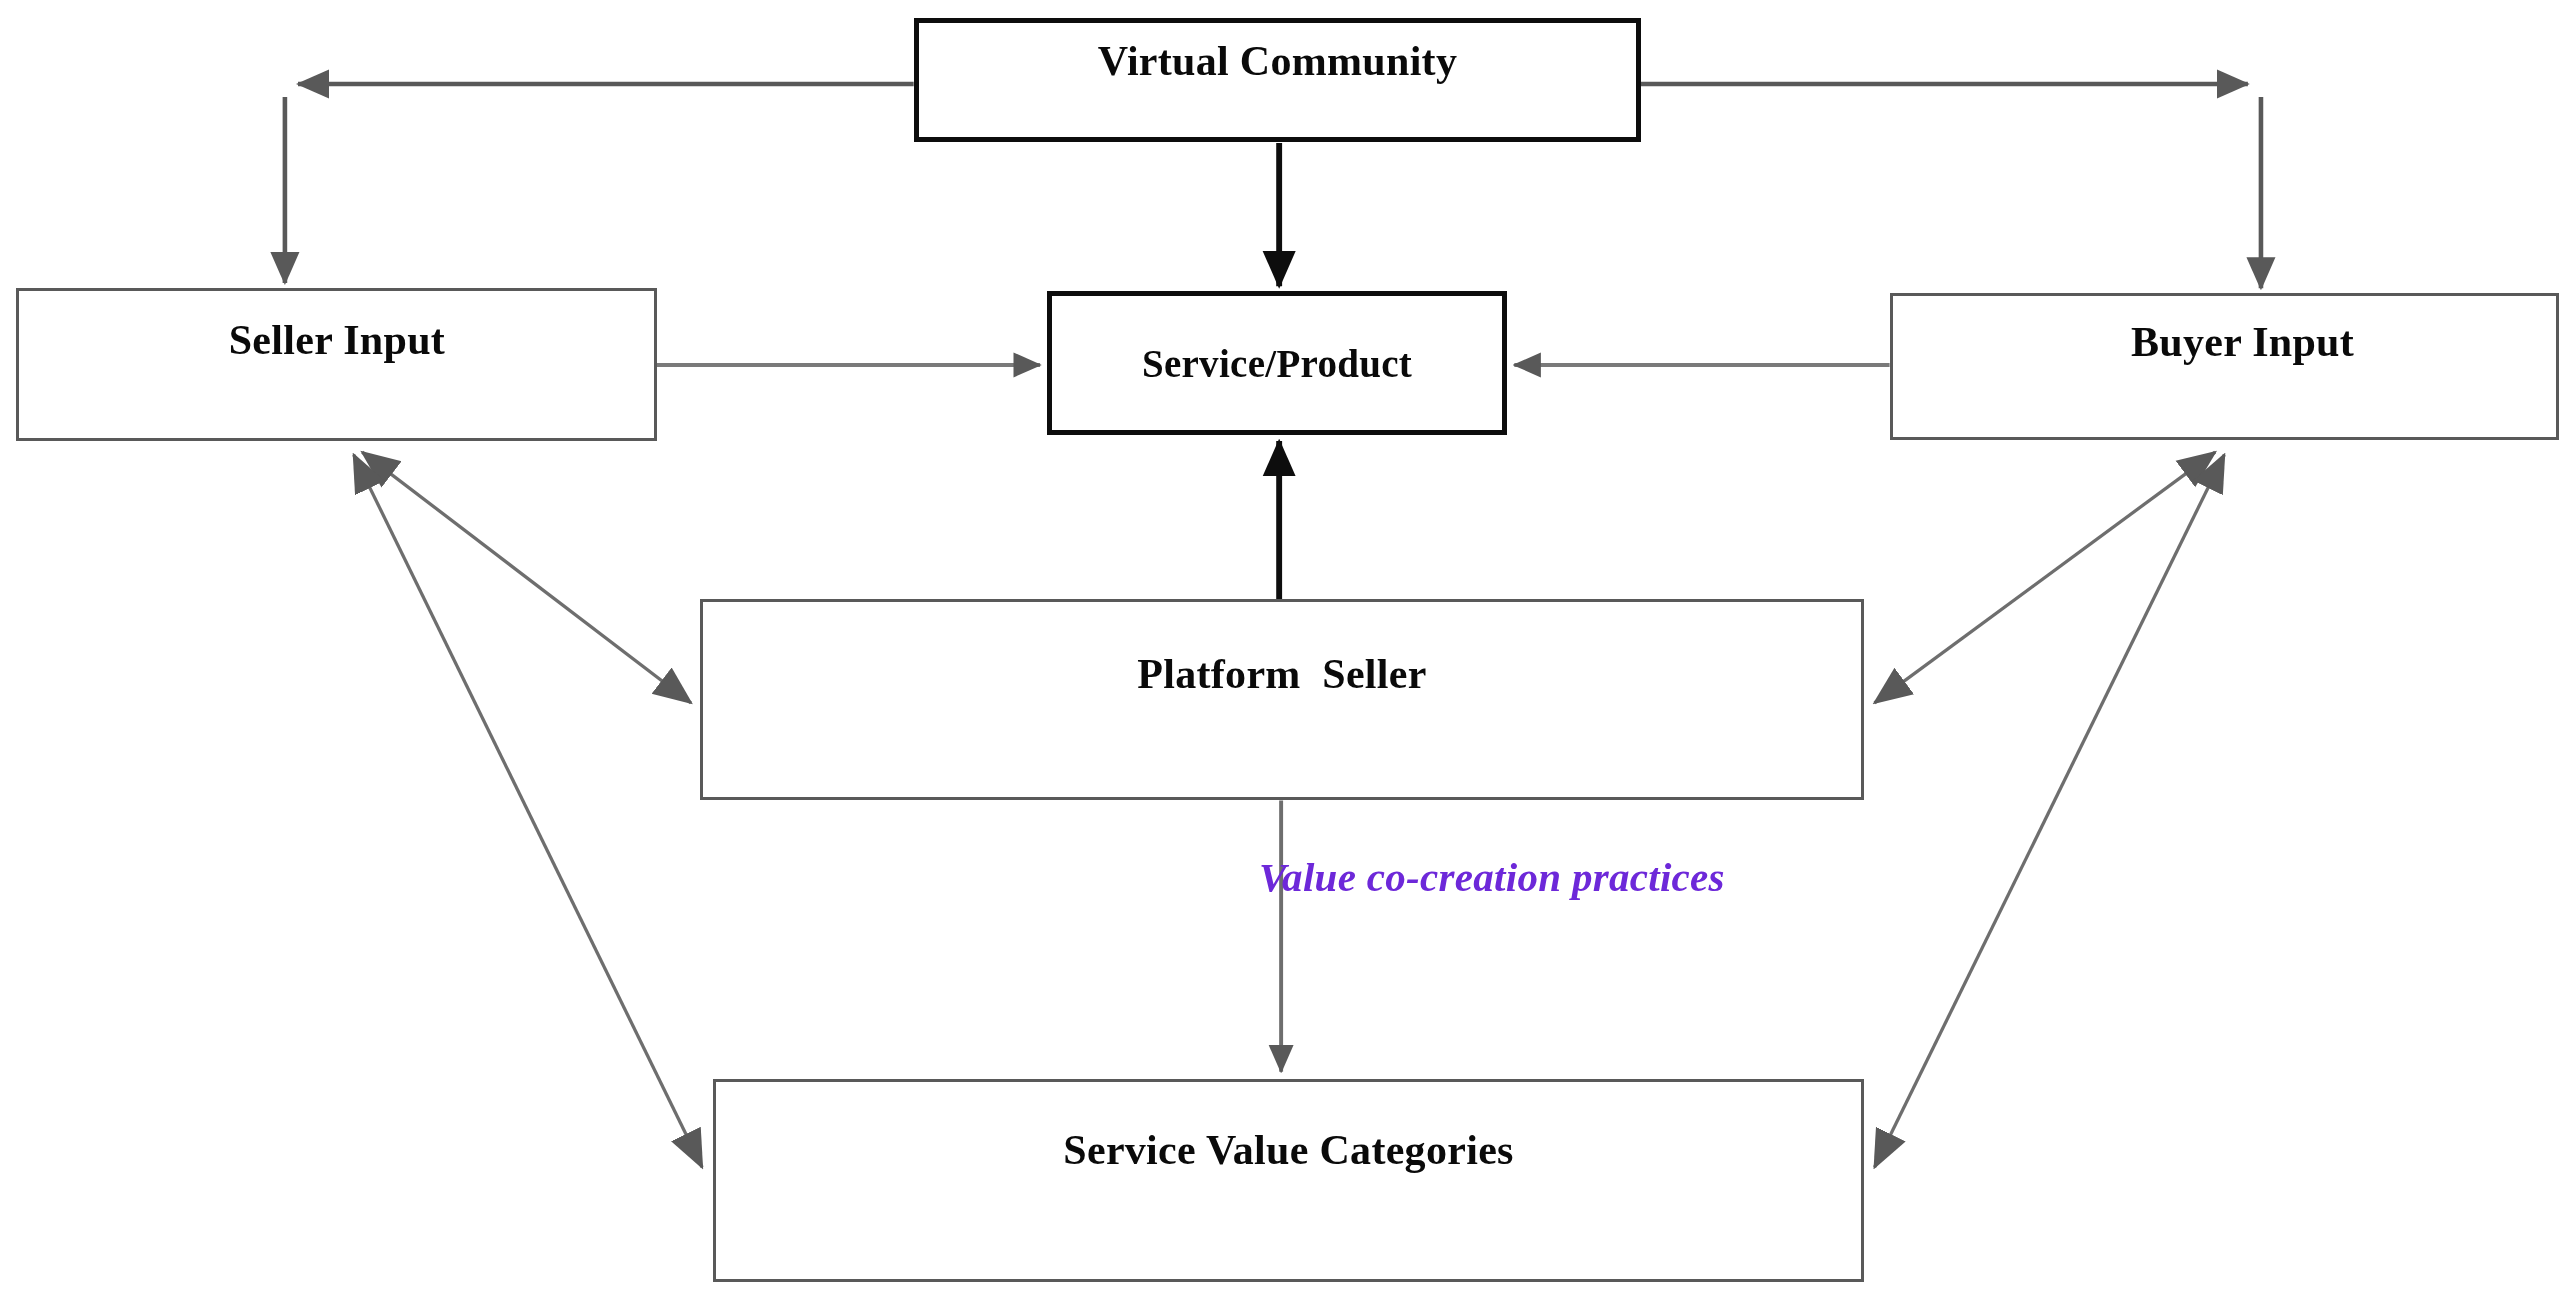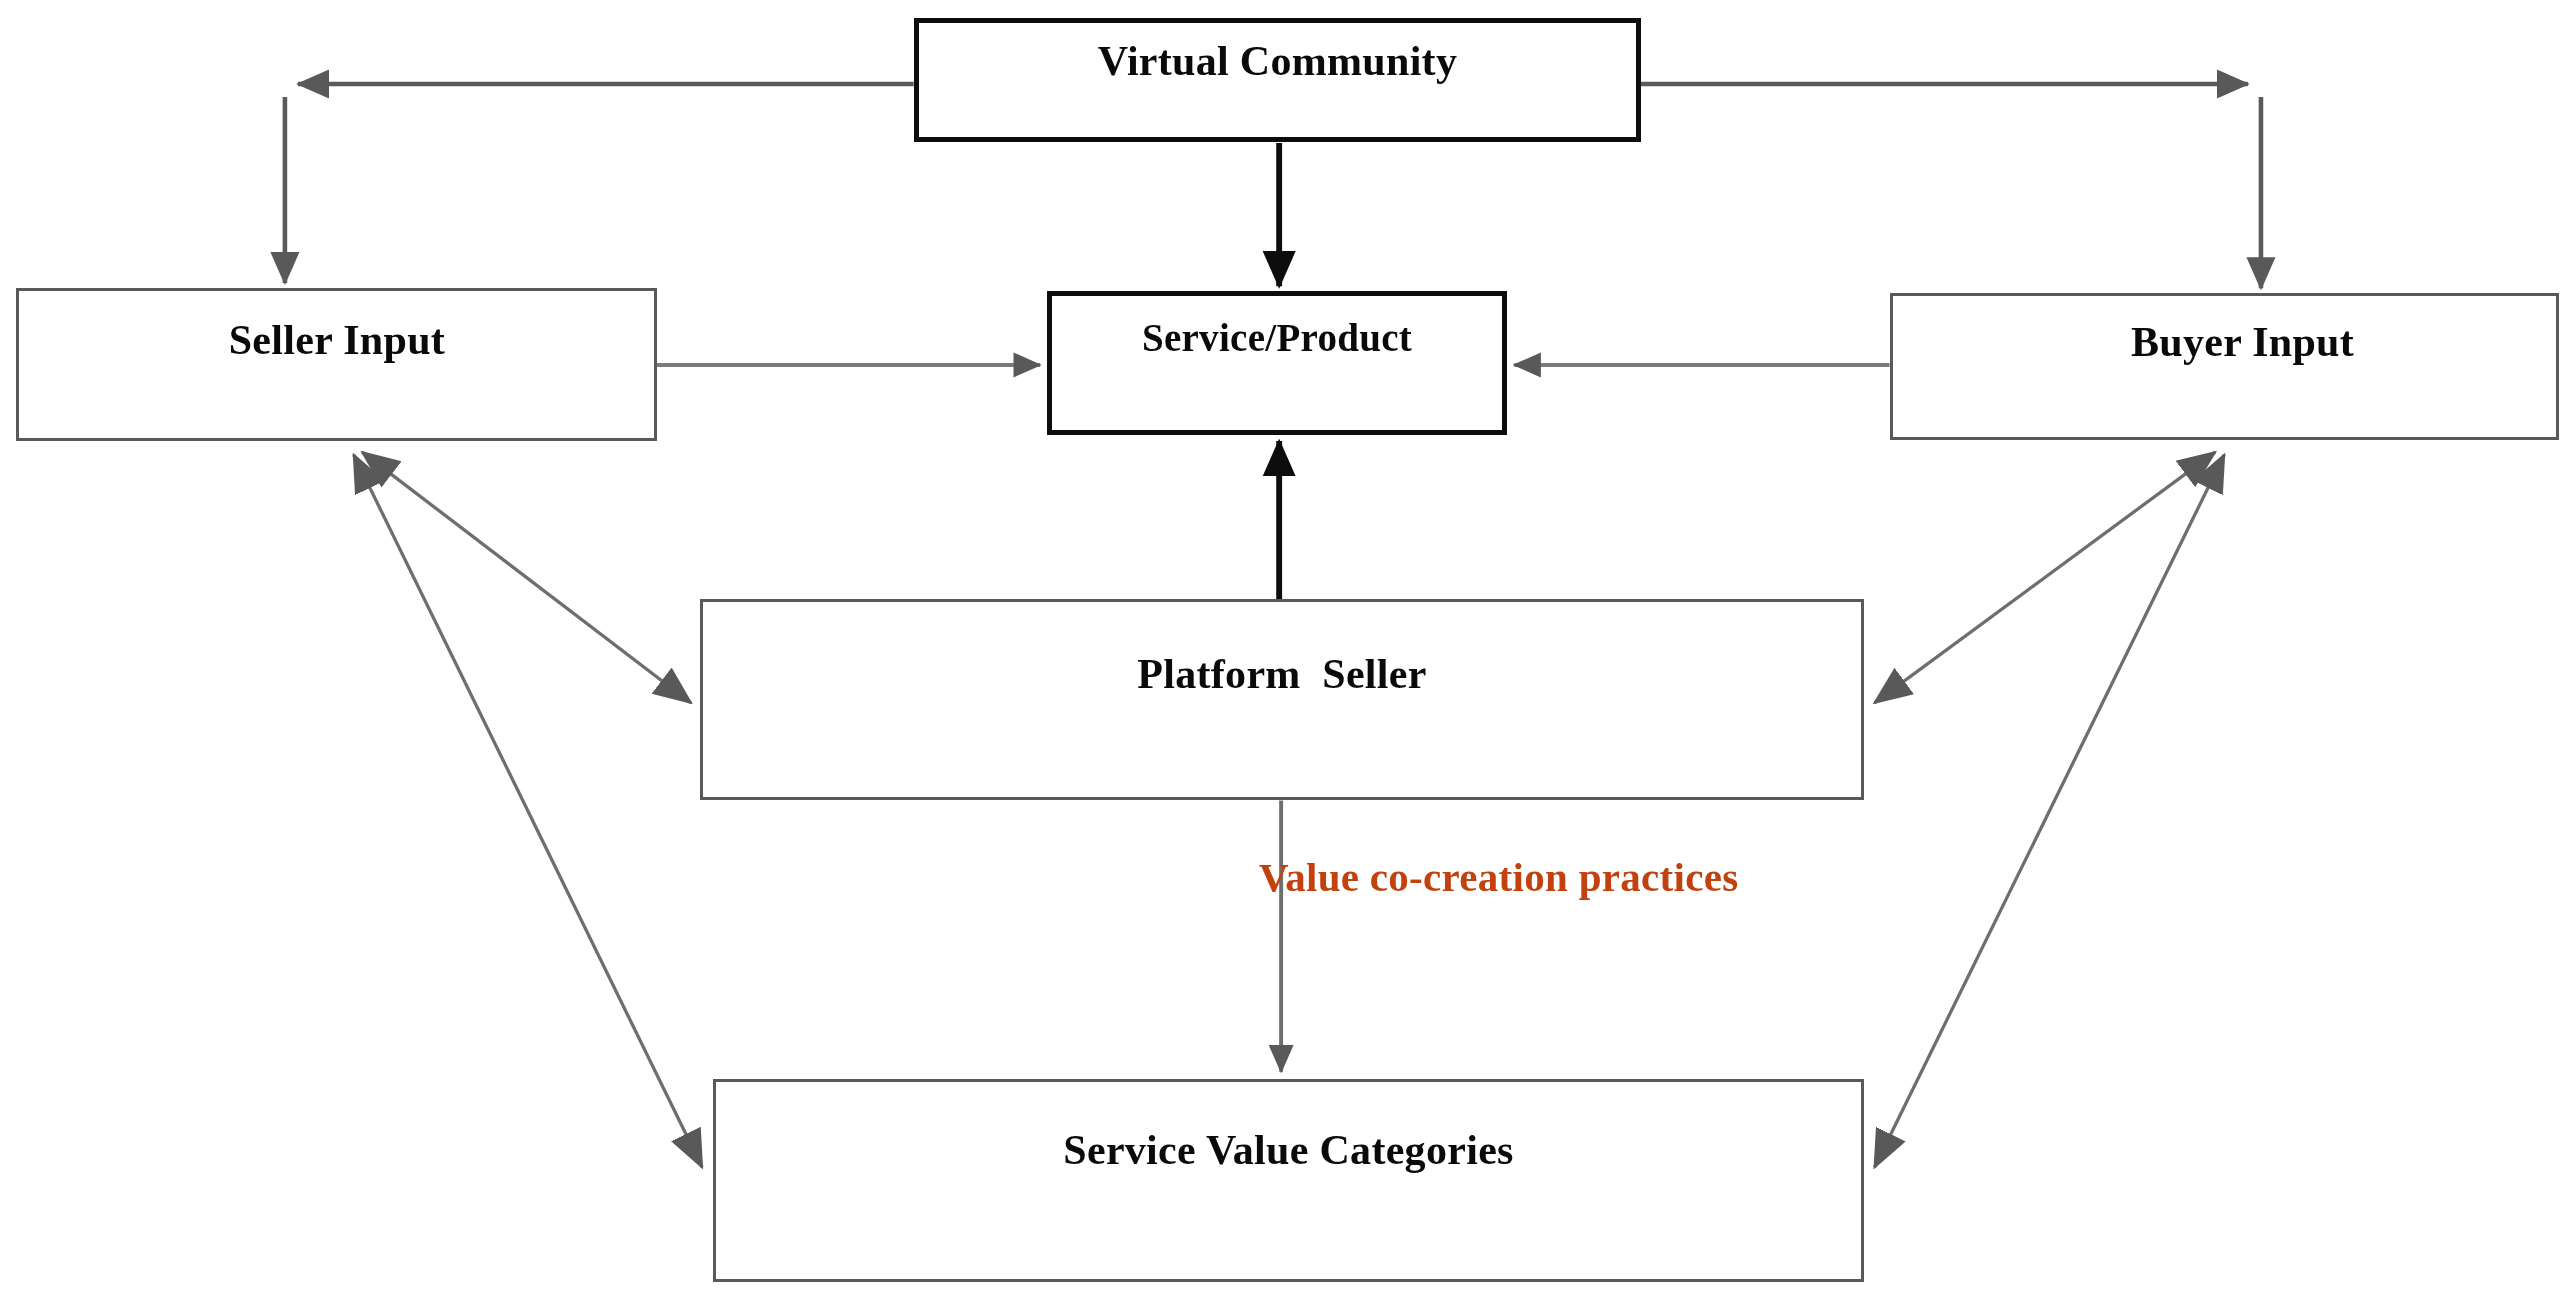--- a/index.html
+++ b/index.html
@@ -41,24 +41,25 @@
   .node-label {
     font-weight: bold;
     color: #0a0a0a;
     white-space: pre;
     letter-spacing: 0.3px;
     line-height: 1;
   }
   .edge-label {
     position: absolute;
     font-weight: bold;
-    color: #c2410c;
+    color: #6d28d9;
     white-space: pre;
     letter-spacing: 0.3px;
     line-height: 1;
+    font-style: italic;
   }
 </style>
 </head>
 <body>
 
 <div id="diagram-root">
 
   <svg id="diagram-svg" viewBox="0 0 3933 1992">
     <defs>
       <marker id="ah-gray-end" viewBox="0 0 10 10" refX="9.4" refY="5" markerWidth="7.2" markerHeight="7.2" orient="auto-start-reverse" markerUnits="strokeWidth">
@@ -124,21 +125,21 @@
 
   <div class="node-box thick" style="left:914px; top:18.3px; width:727px; height:124px;">
     <span class="node-label" style="font-size:42px; margin-top:17px;">Virtual Community</span>
   </div>
 
   <div class="node-box thin" style="left:16.4px; top:288px; width:641px; height:153px;">
     <span class="node-label" style="font-size:42px; margin-top:27.5px;">Seller Input</span>
   </div>
 
   <div class="node-box thick" style="left:1047px; top:291px; width:460px; height:144px;">
-    <span class="node-label" style="font-size:39px; margin-top:22px;">Service/Product</span>
+    <span class="node-label" style="font-size:39px; margin-top:48px;">Service/Product</span>
   </div>
 
   <div class="node-box thin" style="left:1890px; top:293px; width:669px; height:147px;padding-left:36px;">
     <span class="node-label" style="font-size:42px; margin-top:25px;">Buyer Input</span>
   </div>
 
   <div class="node-box thin" style="left:700px; top:599px; width:1164px; height:201px;">
     <span class="node-label" style="font-size:42px; margin-top:51px;">Platform  Seller</span>
   </div>
 

